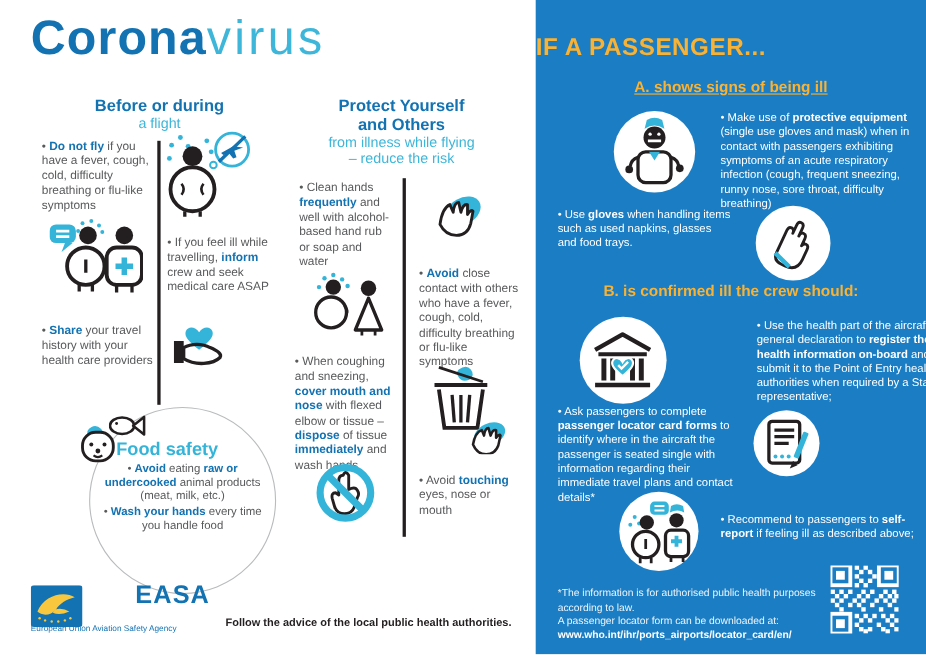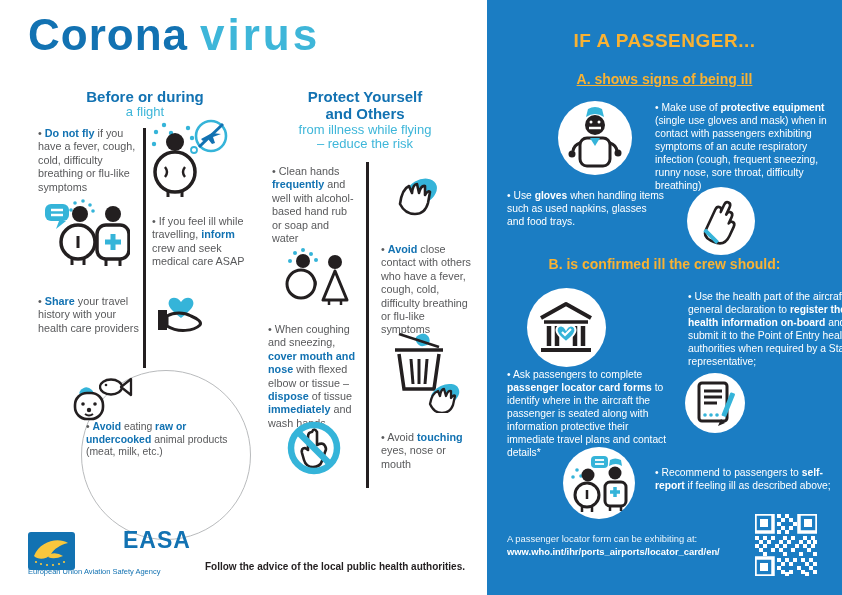--- a/index.html
+++ b/index.html
@@ -17,44 +17,44 @@
   #page{position:relative;width:842px;height:595px;background:#fff;overflow:hidden;}
 
   .abs{position:absolute;}
   .txt{font-size:10.8px;line-height:1.24;color:var(--body);}
   .seg-b{font-weight:700;}
   .seg-blue{color:var(--dark-blue);font-weight:700;}
 
   
   #main-title{left:28px;top:10px;font-size:44px;letter-spacing:1px;}
   #main-title .t-bold{font-weight:700;color:var(--dark-blue);}
-  #main-title .t-light{font-weight:700;color:var(--light-blue);letter-spacing:3px;margin-left:12px;}
+  #main-title .t-light{font-weight:400;color:var(--light-blue);letter-spacing:3px;}
 
   
   .col-head{text-align:center;}
   .col-head .h-bold{font-size:15px;font-weight:700;color:var(--dark-blue);line-height:1.15;}
   .col-head .h-light{font-size:13px;font-weight:400;color:var(--light-blue);line-height:1.15;}
 
   .vdivider{width:3px;background:var(--ink);}
 
   
   #food-circle{left:81px;top:370px;width:170px;height:170px;border:1.2px solid #b9bbbd;border-radius:50%;}
   #food-title{left:92px;top:400px;width:120px;text-align:center;font-size:16.5px;font-weight:700;color:var(--teal);}
-  .food-item{font-size:10.4px;line-height:1.22;}
+  .food-item{text-align:center;font-size:10.4px;line-height:1.22;}
 
   
   #footer-left{left:175px;top:561px;width:320px;text-align:center;font-size:10px;font-weight:700;color:var(--ink);}
 
   
   #easa-name{left:79px;top:529px;font-size:23px;font-weight:700;color:var(--dark-blue);letter-spacing:1px;line-height:1;margin-left:44px;}
   #easa-sub{left:28px;top:567px;font-size:7.5px;font-weight:400;color:var(--dark-blue);}
 
   
   #right-panel{left:487px;top:0;width:355px;height:595px;background:var(--panel-blue);}
-  #rp-title{left:0;top:30px;width:355px;text-align:center;font-size:19px;font-weight:700;color:var(--yellow);letter-spacing:0.5px;}
+  #rp-title{left:0;top:30px;width:355px;font-size:22px;font-weight:700;color:var(--yellow);letter-spacing:0.5px;}
   .rp-section-head{width:355px;text-align:center;font-size:14px;font-weight:700;color:var(--yellow);}
   .rp-txt{font-size:10.3px;line-height:1.26;color:#fff;}
   .wcircle{border-radius:50%;background:#fff;display:flex;align-items:center;justify-content:center;}
   #rp-footnote{font-size:9.4px;line-height:1.34;color:#ecf5fb;}
   #rp-footnote .fn-url{font-weight:700;color:#fff;}
 </style>
 </head>
 <body>
 
 <div id="page">
@@ -132,21 +132,23 @@
     <circle cx="17" cy="27" r="2.2" fill="#231f20"></circle>
     <path d="M13,31 q4,3 8,0" fill="none" stroke="#231f20" stroke-width="2"></path>
   </svg>
 
   <svg class="abs" style="left:99px;top:375px;" width="34" height="24" viewBox="0 0 34 24">
     <ellipse cx="12" cy="12" rx="11" ry="7.5" fill="#fff" stroke="#231f20" stroke-width="2.3"></ellipse>
     <path d="M22,12 L32,4 L32,20 Z" fill="#fff" stroke="#231f20" stroke-width="2.3" stroke-linejoin="round"></path>
     <circle cx="7" cy="10" r="1.3" fill="#231f20"></circle>
   </svg>
 
+  <div id="food-title" class="abs">Food safety</div>
   <div class="abs food-item" style="left:86px;top:421px;width:160px;"><span>• </span><span class="seg-blue">Avoid</span><span> eating </span><span class="seg-blue">raw or undercooked</span><span> animal products (meat, milk, etc.)</span></div>
+  <div class="abs food-item" style="left:91px;top:460px;width:150px;"><span>• </span><span class="seg-blue">Wash your hands</span><span> every time you handle food</span></div>
 
   <div class="abs col-head" style="left:265px;top:88px;width:200px;">
     <div class="h-bold">Protect Yourself</div>
     <div class="h-bold">and Others</div>
     <div class="h-light">from illness while flying</div>
     <div class="h-light">– reduce the risk</div>
   </div>
 
   <div class="abs vdivider" style="left:366px;top:162px;height:326px;"></div>
 
@@ -258,21 +260,21 @@
         <line x1="48" y1="38" x2="48" y2="58" stroke="#231f20" stroke-width="4.5"></line>
         <line x1="56" y1="38" x2="56" y2="58" stroke="#231f20" stroke-width="4.5"></line>
         <line x1="14" y1="62" x2="64" y2="62" stroke="#231f20" stroke-width="4"></line>
         <path d="M39,54 C32,48 28,44 30,40 C32,36 37,37 39,41 C41,37 46,36 48,40 C50,44 46,48 39,54 Z" fill="#35b4d9" stroke="#fff" stroke-width="2"></path>
         <path d="M35,44 l3,3 l6,-6" fill="none" stroke="#fff" stroke-width="2.2"></path>
       </svg>
     </div>
 
     <div class="abs rp-txt" style="left:168px;top:291px;width:188px;margin-left:33px;"><span>• Use the health part of the aircraft general declaration to </span><span class="seg-b">register the health information on-board</span><span> and submit it to the Point of Entry health authorities when required by a State's representative;</span></div>
 
-    <div class="abs rp-txt" style="left:20px;top:369px;width:168px;"><span>• Ask passengers to complete </span><span class="seg-b">passenger locator card forms</span><span> to identify where in the aircraft the passenger is seated along with information protective their immediate travel plans and contact details*</span></div>
+    <div class="abs rp-txt" style="left:20px;top:369px;width:168px;"><span>• Ask passengers to complete </span><span class="seg-b">passenger locator card forms</span><span> to identify where in the aircraft the passenger is seated single with information regarding their immediate travel plans and contact details*</span></div>
 
     <div class="wcircle abs" style="left:198px;top:373px;width:60px;height:60px;">
       <svg width="60" height="60" viewBox="0 0 60 60">
         <rect x="14" y="10" width="28" height="38" rx="3" fill="#fff" stroke="#231f20" stroke-width="3"></rect>
         <line x1="19" y1="18" x2="37" y2="18" stroke="#231f20" stroke-width="3"></line>
         <line x1="19" y1="24" x2="37" y2="24" stroke="#231f20" stroke-width="3"></line>
         <line x1="19" y1="30" x2="32" y2="30" stroke="#231f20" stroke-width="3"></line>
         <circle cx="20" cy="42" r="1.8" fill="#35b4d9"></circle>
           <circle cx="26" cy="42" r="1.8" fill="#35b4d9"></circle>
           <circle cx="32" cy="42" r="1.8" fill="#35b4d9"></circle>
@@ -299,21 +301,22 @@
         <rect x="42" y="35" width="21" height="24" rx="5" fill="none" stroke="#231f20" stroke-width="3"></rect>
         <path d="M52,40 v10 M47,45 h10" stroke="#35b4d9" stroke-width="3.5"></path>
         <line x1="47" y1="59" x2="47" y2="64" stroke="#231f20" stroke-width="2.5"></line>
         <line x1="58" y1="59" x2="58" y2="64" stroke="#231f20" stroke-width="2.5"></line>
       </svg>
     </div>
 
     <div class="abs rp-txt" style="left:168px;top:467px;width:178px;"><span>• Recommend to passengers to </span><span class="seg-b">self-report</span><span> if feeling ill as described above;</span></div>
 
     <div id="rp-footnote" class="abs" style="left:20px;top:533px;width:248px;">
-      <div>A passenger locator form can be exhibiting at:</div>
+      <div>*The information is for authorised public health purposes according to law.</div>
+      <div>A passenger locator form can be downloaded at:</div>
       <div class="fn-url">www.who.int/ihr/ports_airports/locator_card/en/</div>
     </div>
 
     <svg class="abs" style="left:268px;top:514px;" width="62" height="62" viewBox="0 0 62 62">
       <g fill="#fff">
         <rect x="0" y="0" width="18" height="18" fill="none" stroke="#fff" stroke-width="3.5"></rect>
         <rect x="5" y="5" width="8" height="8"></rect>
         <rect x="44" y="0" width="18" height="18" fill="none" stroke="#fff" stroke-width="3.5"></rect>
         <rect x="49" y="5" width="8" height="8"></rect>
         <rect x="0" y="44" width="18" height="18" fill="none" stroke="#fff" stroke-width="3.5"></rect>

